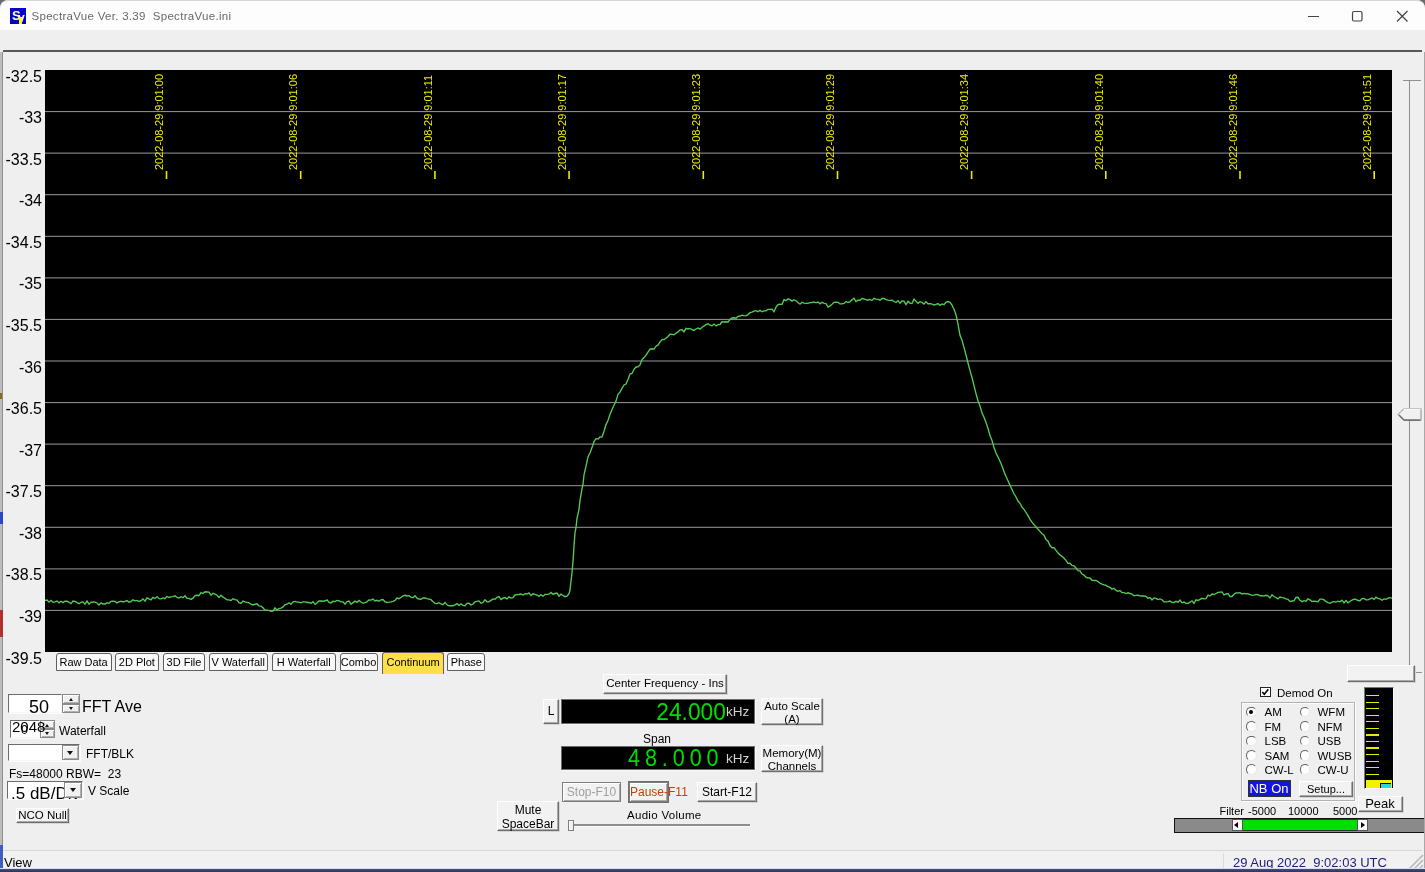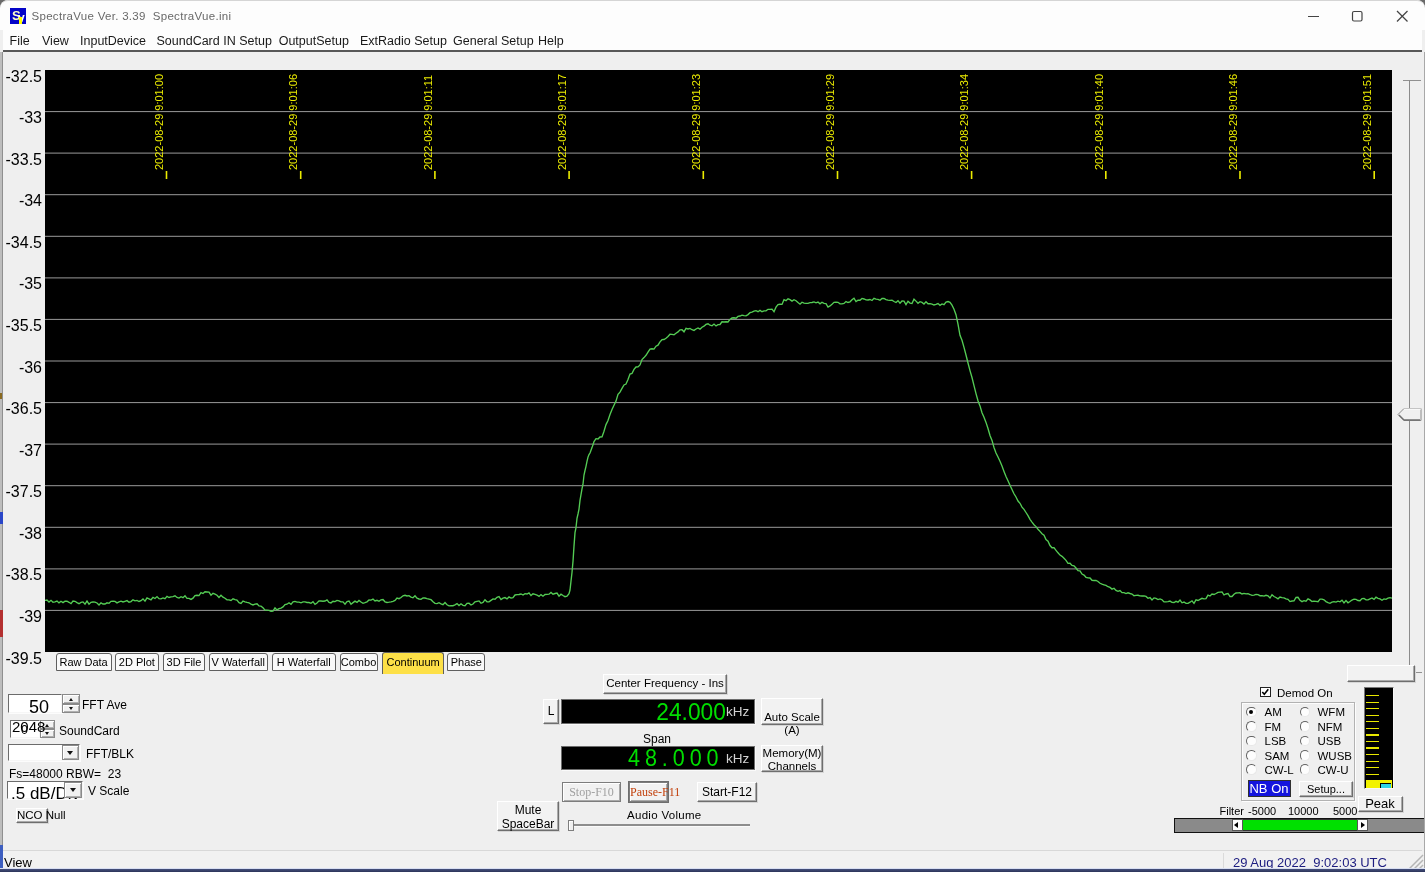--- a/index.html
+++ b/index.html
@@ -13,21 +13,21 @@
 #title { position:absolute; left:31.5px; top:8.5px; font-size:11.5px; color:#686868; letter-spacing:0.3px; }
 .winbtn { position:absolute; top:0; width:45px; height:30px; }
 #menubar { position:absolute; left:3px; top:30px; width:1419px; height:20px; background:#fdfdfd; font-size:12.5px; color:#191919; }
 #menuline { position:absolute; left:3px; top:50px; width:1419px; height:2px; background:#585858; }
 #client { position:absolute; left:3px; top:52px; width:1419px; height:798px; background:#efefef; }
 #plot { position:absolute; left:45px; top:70px; width:1347px; height:582px; background:#000; }
 .ylab { position:absolute; left:0; width:42px; text-align:right; font-size:16px; line-height:13px; color:#000; }
 
 .btn { position:absolute; background:#f2f2f2; border:1px solid #7d7d7d;
   box-shadow: inset 1px 1px 0 #ffffff, inset -1px -1px 0 #a9a9a9; color:#000;
-  text-align:center;font-family:Liberation Serif, serif; }
+  text-align:center; }
 .btn2 { position:absolute; background:#f2f2f2; border-top:1px solid #fff; border-left:1px solid #fff;
   border-right:1px solid #6e6e6e; border-bottom:1px solid #6e6e6e;
   box-shadow: inset -1px -1px 0 #aaaaaa, 1px 1px 0 #d6d6d6; color:#000; text-align:center; }
 .sunk { position:absolute; background:#fff; border:1px solid #848484;
   border-top-color:#6c6c6c; border-left-color:#6c6c6c; border-bottom-color:#f6f6f6; border-right-color:#f6f6f6;
   box-shadow: 1px 1px 0 #fcfcfc; }
 .disp { position:absolute; background:#000; border:1px solid #6c6c6c;
   box-shadow: 1px 1px 0 #fafafa; }
 .lbl { position:absolute; font-size:12px; color:#000; white-space:nowrap; }
 .spinb { position:absolute; left:0; width:100%; height:50%; background:#f1f1f1; border:1px solid #8a8a8a;
@@ -56,30 +56,20 @@
         <line x1="17" y1="15.5" x2="28" y2="15.5" stroke="#444" stroke-width="1.2"></line>
       </svg>
     <svg class="winbtn" style="left:1334px" width="45" height="30">
         <rect x="18.5" y="10.5" width="9.5" height="9.5" fill="none" stroke="#444" stroke-width="1.2" rx="1.5"></rect>
       </svg>
     <svg class="winbtn" style="left:1380px" width="45" height="30">
         <line x1="17" y1="10" x2="27.5" y2="20.5" stroke="#444" stroke-width="1.2"></line>
         <line x1="27.5" y1="10" x2="17" y2="20.5" stroke="#444" stroke-width="1.2"></line>
       </svg>
   </div>
-  <div id="menubar">
-      <span style="position:absolute;left:6.5px;top:4px">File</span>
-      <span style="position:absolute;left:39px;top:4px">View</span>
-      <span style="position:absolute;left:77px;top:4px">InputDevice</span>
-      <span style="position:absolute;left:153.5px;top:4px">SoundCard IN Setup</span>
-      <span style="position:absolute;left:275.7px;top:4px">OutputSetup</span>
-      <span style="position:absolute;left:357px;top:4px">ExtRadio Setup</span>
-      <span style="position:absolute;left:450px;top:4px">General Setup</span>
-      <span style="position:absolute;left:535px;top:4px">Help</span>
-    </div>
   <div id="menuline"></div>
   <div id="client"></div>
   <div class="ylab" style="top:69.5px">-32.5</div>
 <div class="ylab" style="top:111.1px">-33</div>
 <div class="ylab" style="top:152.6px">-33.5</div>
 <div class="ylab" style="top:194.2px">-34</div>
 <div class="ylab" style="top:235.8px">-34.5</div>
 <div class="ylab" style="top:277.4px">-35</div>
 <div class="ylab" style="top:318.9px">-35.5</div>
 <div class="ylab" style="top:360.5px">-36</div>
@@ -147,49 +137,49 @@
 <div class="tab" style="left:339.5px;width:38.1px">Combo</div>
 <div class="tab active" style="left:382.1px;width:62.0px">Continuum</div>
 <div class="tab" style="left:447.3px;width:38.1px">Phase</div>
 
   <div class="sunk" style="left:8px;top:693.5px;width:54px;height:19px"></div>
   <div class="lbl" style="left:29px;top:697px;font-size:18px">50</div>
   <div class="spinb" style="left:62px;top:693.5px;width:18px;height:10px"></div>
   <div class="spinb" style="left:62px;top:703.5px;width:18px;height:9.5px"></div>
   <div class="arr" style="left:69px;top:697.5px;border-left:2.8px solid transparent;border-right:2.8px solid transparent;border-bottom:3.5px solid #111"></div>
   <div class="arr" style="left:69px;top:707px;border-left:2.8px solid transparent;border-right:2.8px solid transparent;border-top:3.5px solid #111"></div>
-  <div class="lbl" style="left:82px;top:697.5px;font-size:12px">FFT Ave</div>
+  <div class="lbl" style="left:82px;top:697.5px;font-size:16px">FFT Ave</div>
   <div class="sunk" style="left:10px;top:719.5px;width:30px;height:18px"></div>
   <div class="lbl" style="left:21px;top:722.5px;font-size:12.5px">0</div>
   <div class="spinb" style="left:40px;top:719.5px;width:15px;height:9.5px"></div>
   <div class="spinb" style="left:40px;top:729px;width:15px;height:9px"></div>
   <div class="arr" style="left:45px;top:723.5px;border-left:2.6px solid transparent;border-right:2.6px solid transparent;border-bottom:3.2px solid #111"></div>
   <div class="arr" style="left:45px;top:732px;border-left:2.6px solid transparent;border-right:2.6px solid transparent;border-top:3.2px solid #111"></div>
-  <div class="lbl" style="left:59px;top:723.5px;font-size:12px">SoundCard</div>
+  <div class="lbl" style="left:59px;top:723.5px;font-size:12px">Waterfall</div>
   <div class="sunk" style="left:8px;top:743.5px;width:72px;height:17.5px"></div>
   <div class="lbl" style="left:12px;top:718px;font-size:15px">2048</div>
   <div class="spinb" style="left:62px;top:744.5px;width:17px;height:15.5px"></div>
   <div class="arr" style="left:67px;top:750.5px;border-left:3.4px solid transparent;border-right:3.4px solid transparent;border-top:4px solid #111"></div>
   <div class="lbl" style="left:86px;top:746.5px;font-size:12px">FFT/BLK</div>
   <div class="lbl" style="left:9px;top:767px;font-size:12px">Fs=48000 RBW=&nbsp; 23</div>
   <div class="sunk" style="left:7px;top:781px;width:76px;height:17.5px"></div>
   <div class="lbl" style="left:11px;top:784px;font-size:17px">.5 dB/Div</div>
   <div class="spinb" style="left:64px;top:782px;width:18px;height:15.5px"></div>
   <div class="arr" style="left:69.5px;top:788px;border-left:3.4px solid transparent;border-right:3.4px solid transparent;border-top:4px solid #111"></div>
   <div class="lbl" style="left:88px;top:784px;font-size:12px">V Scale</div>
-  <div class="btn2" style="left:16px;top:807.5px;width:32px;height:15.5px;font-size:11.5px;line-height:13.5px;white-space:nowrap">NCO Null</div>
+  <div class="btn2" style="left:16px;top:807.5px;width:53px;height:15.5px;font-size:11.5px;line-height:13.5px;white-space:nowrap">NCO Null</div>
 
   <div class="btn2" style="left:603px;top:674px;width:124px;height:19.5px;font-size:11.5px;line-height:17px;white-space:nowrap">Center Frequency - Ins</div>
   <div class="btn2" style="left:543px;top:699px;width:16px;height:25px;font-size:12px;line-height:23px">L</div>
   <div class="disp" style="left:561px;top:698.5px;width:194px;height:25.5px"></div>
   <div style="position:absolute;left:561px;top:698.5px;width:194px;height:25.5px;overflow:hidden">
     <span style="position:absolute;right:29px;top:0px;font-size:24.5px;line-height:25px;color:#00de00;transform:scaleX(0.93);transform-origin:100% 50%">24.000</span>
     <span style="position:absolute;left:165px;top:5px;font-size:13.5px;color:#d2d2d2">kHz</span>
   </div>
-  <div class="btn2" style="left:761px;top:697.5px;width:62px;height:27.5px;font-size:11.5px;line-height:13px;padding-top:12px">Auto Scale<br>(A)</div>
+  <div class="btn2" style="left:761px;top:697.5px;width:62px;height:27.5px;font-size:11.5px;line-height:13px;padding-top:1px">Auto Scale<br>(A)</div>
   <div class="lbl" style="left:643px;top:732px;font-size:12px">Span</div>
   <div class="disp" style="left:561px;top:745.5px;width:194px;height:24.5px"></div>
   <div style="position:absolute;left:561px;top:745.5px;width:194px;height:24.5px;overflow:hidden">
     <span style="position:absolute;left:67px;top:0px;font-size:24.5px;line-height:24px;color:#00de00;letter-spacing:5.6px;transform:scaleX(0.88);transform-origin:0 50%">48.000</span>
     <span style="position:absolute;left:165px;top:5px;font-size:13.5px;color:#d2d2d2">kHz</span>
   </div>
   <div class="btn2" style="left:761px;top:744.5px;width:62px;height:27.5px;font-size:11.5px;line-height:13px;padding-top:1px">Memory(M)<br>Channels</div>
   <div class="btn" style="left:562px;top:782px;width:59px;height:20px;font-size:12px;line-height:18px;color:#a0a0a0;white-space:nowrap">Stop-F10</div>
   <div class="btn" style="left:629px;top:782px;width:39px;height:20px;font-size:12px;line-height:18px;color:#c2410c;outline:1px solid #6e6e6e;white-space:nowrap">Pause-F11</div>
   <div class="btn2" style="left:697px;top:781.5px;width:60px;height:20px;font-size:12px;line-height:18px;white-space:nowrap">Start-F12</div>

